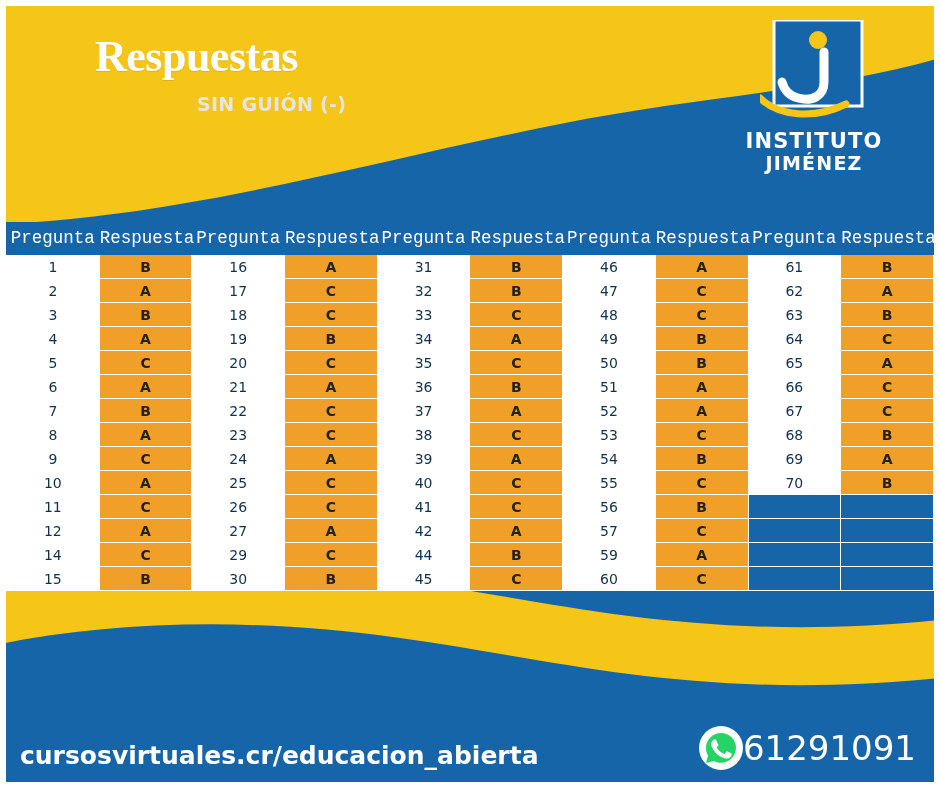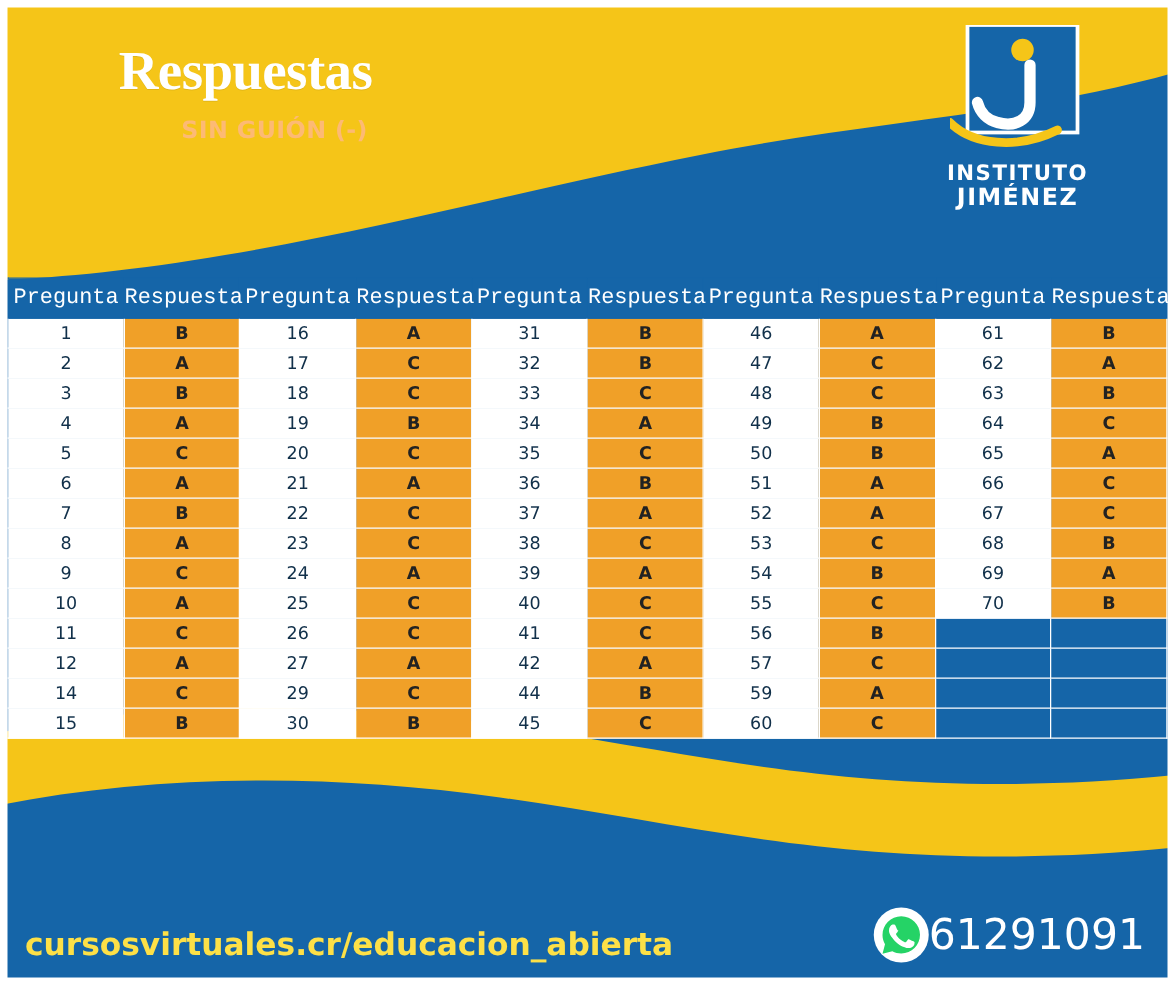--- a/index.html
+++ b/index.html
@@ -49,26 +49,26 @@
     font-family: Liberation Serif, serif;
     font-weight: bold;
     font-size: 44px;
     line-height: 1.24;
     letter-spacing: -0.5px;
     white-space: nowrap;
     text-shadow: 0 1px 0 rgba(0,0,0,0.08);
   }
   #title-sub {
     margin-top: 8px;
-    margin-left: 50px;
+    margin-left: 102px;
     font-family: "DejaVu Sans", sans-serif;
     font-weight: bold;
     font-size: 19px;
     letter-spacing: 0.3px;
-    color: #fdba74;
+    color: #e5e5e5;
   }
 
   
   #logo {
     position: absolute;
     right: 26px; top: 20px;
     width: 200px; height: 160px;
     text-align: center;
   }
   #logo-mark {
@@ -76,21 +76,21 @@
     width: 108px; height: 104px;
     margin: 0 auto;
   }
   #logo-text {
     margin-top: 6px;
     color: #ffffff;
     font-family: "DejaVu Sans", sans-serif;
     font-weight: bold;
     line-height: 1.08;
   }
-  #logo-text .l1 { font-size: 17px; letter-spacing: 1.2px; display: block; }
+  #logo-text .l1 { font-size: 21px; letter-spacing: 1.2px; display: block; }
   #logo-text .l2 { font-size: 19px; letter-spacing: 1.2px; display: block; }
 
   
   #answers-table-wrap {
     position: absolute;
     left: 6px; top: 222px;
     width: 928px;
     z-index: 20;
   }
   table.answers {
@@ -125,21 +125,21 @@
     color: #222222;
     font-weight: bold;
   }
   td.empty-q { background: #1565a8; border-color: #1565a8; }
   td.empty-a { background: #1565a8; border-color: #1565a8; }
 
   
   #footer-url {
     position: absolute;
     left: 20px; bottom: 18px;
-    color: #fde047;
+    color: #ffffff;
     font-family: "DejaVu Sans", sans-serif;
     font-weight: bold;
     font-size: 25px;
     letter-spacing: 0px;
     z-index: 40;
   }
   #footer-phone {
     position: absolute;
     right: 24px; bottom: 18px;
     display: flex;

